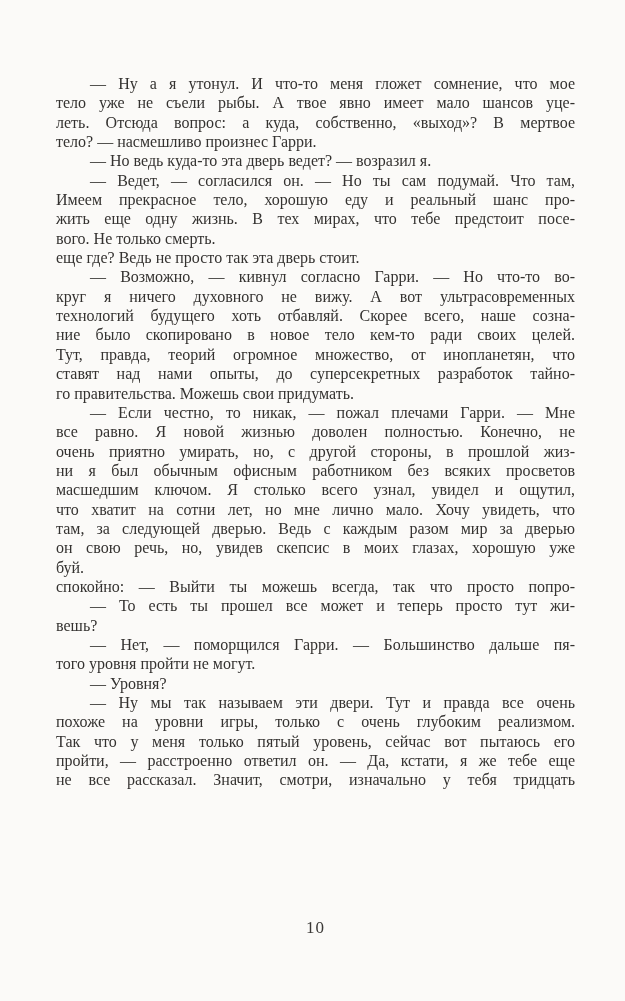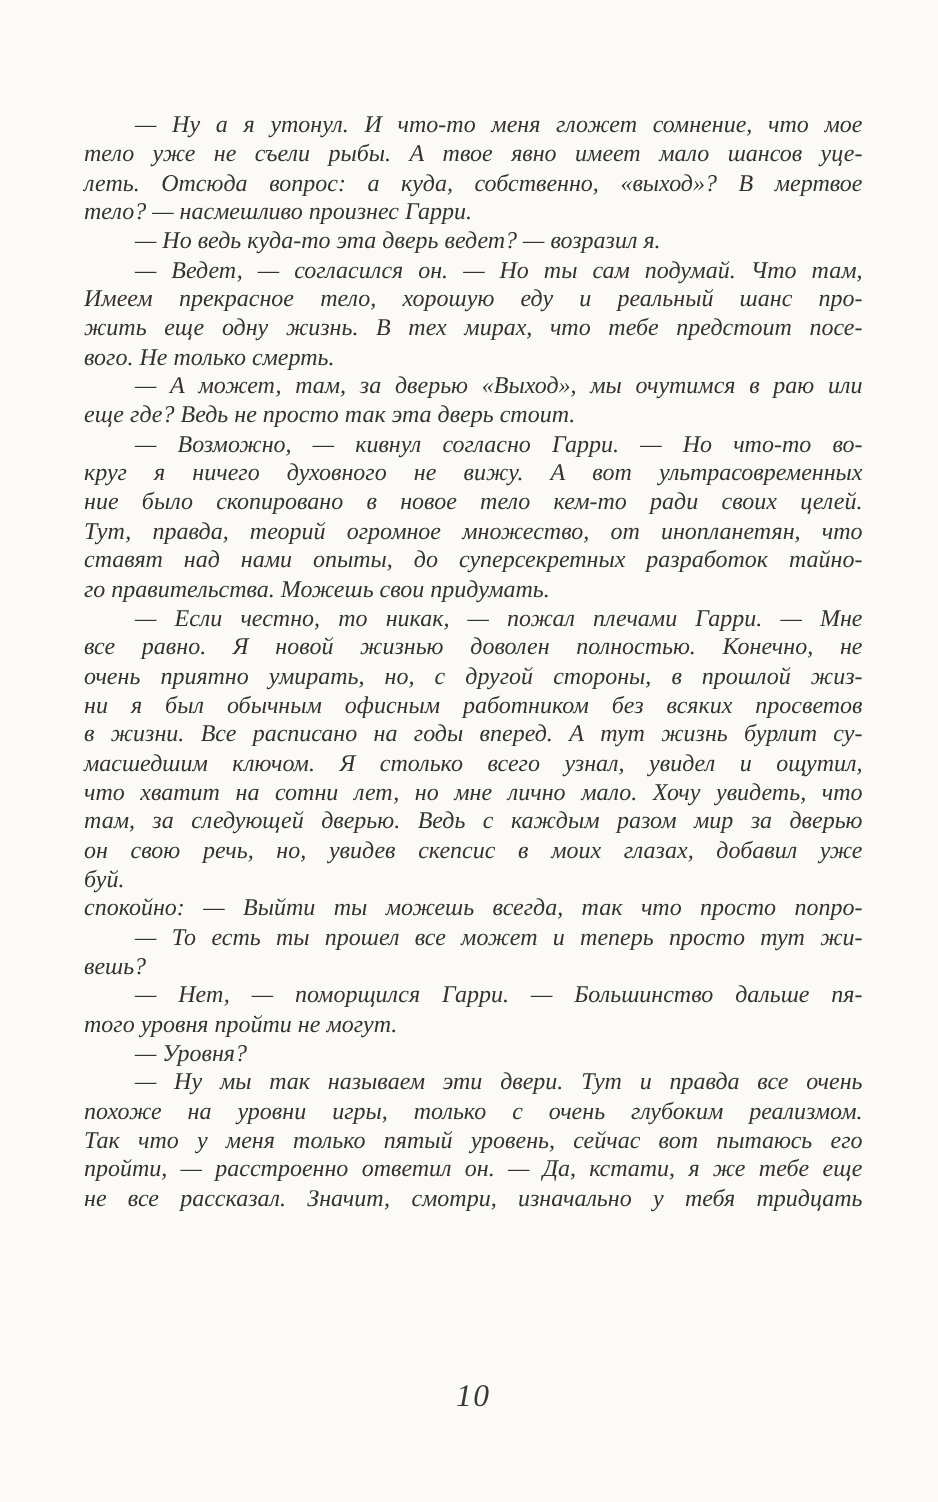--- a/index.html
+++ b/index.html
@@ -11,21 +11,20 @@
     height: 1001px;
     position: relative;
     background: #fbfaf8;
     overflow: hidden;
     font-family: "Liberation Serif", "DejaVu Serif", serif;
     color: #343230;
   }
   .book-page {
     position: absolute;
     inset: 0;
-    font-style: italic;
   }
   .text-block {
     position: absolute;
     left: 56px;
     top: 74px;
     width: 519px;
     font-size: 16px;
   }
   .paragraph {
     margin: 0;
@@ -44,21 +43,21 @@
   }
   .line.last {
     text-align-last: left;
   }
   .page-number {
     position: absolute;
     left: 56px;
     width: 519px;
     top: 918px;
     text-align: center;
-    font-size: 21px;
+    font-size: 17px;
     letter-spacing: 1px;
     color: #3a3836;
   }
 </style>
 </head>
 <body>
 
 <div class="book-page">
   <div class="text-block">
       <div class="paragraph">
@@ -70,41 +69,40 @@
       <div class="paragraph">
         <div class="line first last">— Но ведь куда-то эта дверь ведет? — возразил я.</div>
       </div>
       <div class="paragraph">
         <div class="line first">— Ведет, — согласился он. — Но ты сам подумай. Что там,</div>
         <div class="line">Имеем прекрасное тело, хорошую еду и реальный шанс про-</div>
         <div class="line">жить еще одну жизнь. В тех мирах, что тебе предстоит посе-</div>
         <div class="line last">вого. Не только смерть.</div>
       </div>
       <div class="paragraph">
-        <div class="line first">— А может, там, за дверью «Выход», мы очутимся в раю или</div>
         <div class="line last">еще где? Ведь не просто так эта дверь стоит.</div>
       </div>
       <div class="paragraph">
         <div class="line first">— Возможно, — кивнул согласно Гарри. — Но что-то во-</div>
         <div class="line">круг я ничего духовного не вижу. А вот ультрасовременных</div>
+        <div class="line">технологий будущего хоть отбавляй. Скорее всего, наше созна-</div>
         <div class="line">ние было скопировано в новое тело кем-то ради своих целей.</div>
         <div class="line">Тут, правда, теорий огромное множество, от инопланетян, что</div>
         <div class="line">ставят над нами опыты, до суперсекретных разработок тайно-</div>
         <div class="line last">го правительства. Можешь свои придумать.</div>
       </div>
       <div class="paragraph">
         <div class="line first">— Если честно, то никак, — пожал плечами Гарри. — Мне</div>
         <div class="line">все равно. Я новой жизнью доволен полностью. Конечно, не</div>
         <div class="line">очень приятно умирать, но, с другой стороны, в прошлой жиз-</div>
         <div class="line">ни я был обычным офисным работником без всяких просветов</div>
-        <div class="line">в жизни. Все расписано на годы вперед. А тут жизнь бурлит су-</div>
         <div class="line">масшедшим ключом. Я столько всего узнал, увидел и ощутил,</div>
         <div class="line">что хватит на сотни лет, но мне лично мало. Хочу увидеть, что</div>
         <div class="line">там, за следующей дверью. Ведь с каждым разом мир за дверью</div>
-        <div class="line">он свою речь, но, увидев скепсис в моих глазах, добавил уже</div>
+        <div class="line">он свою речь, но, увидев скепсис в моих глазах, хорошую уже</div>
         <div class="line last">буй.</div>
         <div class="line">спокойно: — Выйти ты можешь всегда, так что просто попро-</div>
       </div>
       <div class="paragraph">
         <div class="line first">— То есть ты прошел все может и теперь просто тут жи-</div>
         <div class="line last">вешь?</div>
       </div>
       <div class="paragraph">
         <div class="line first">— Нет, — поморщился Гарри. — Большинство дальше пя-</div>
         <div class="line last">того уровня пройти не могут.</div>

